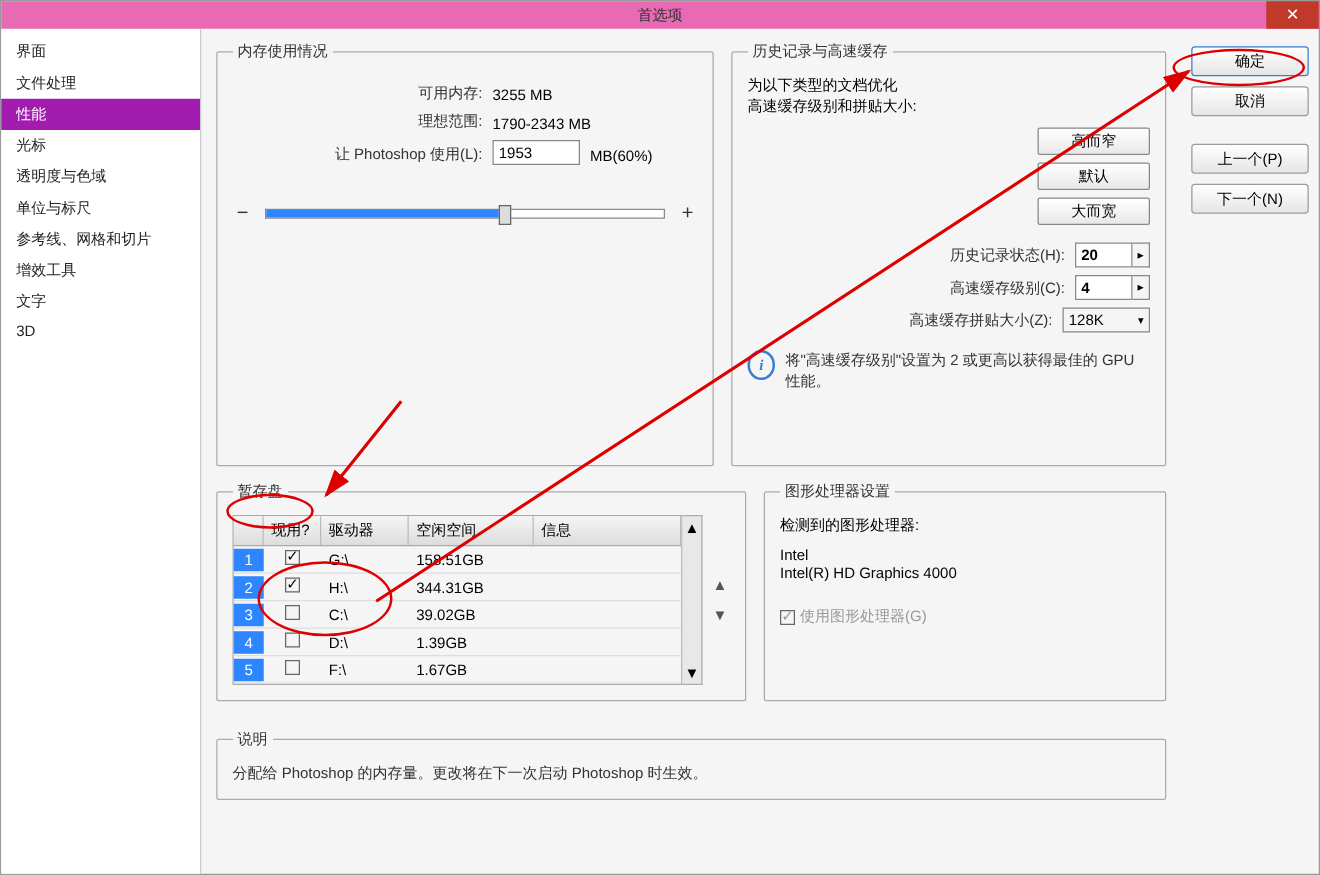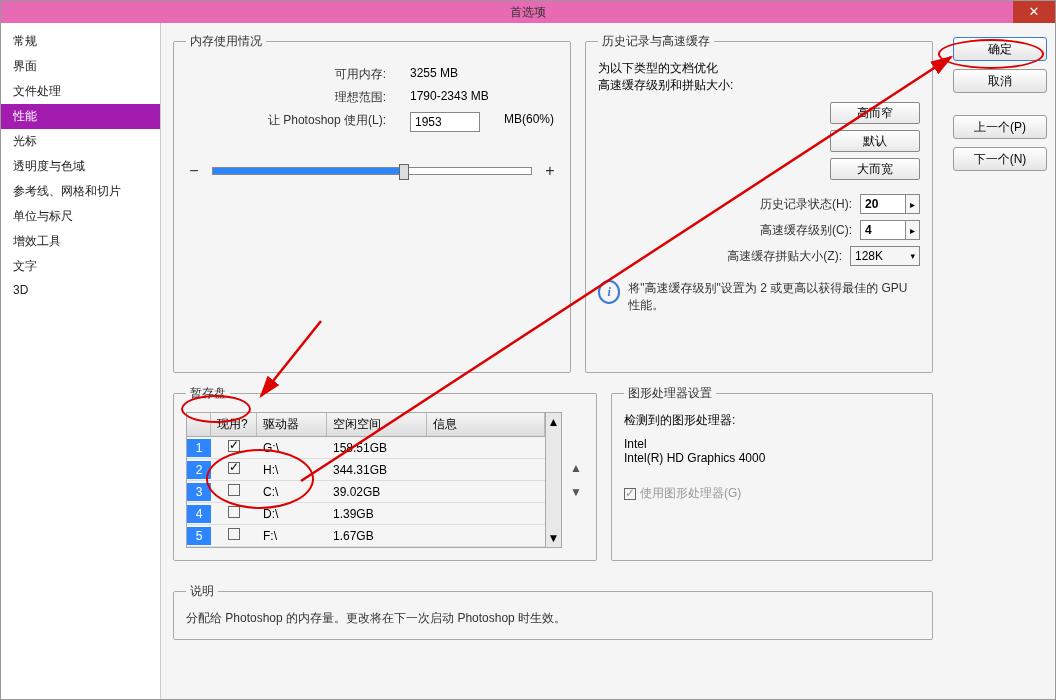--- a/index.html
+++ b/index.html
@@ -20,21 +20,21 @@
 
 .buttons-col { width: 110px; padding: 14px 8px; display: flex; flex-direction: column; gap: 8px; }
 .btn { border: 1px solid #999; background: linear-gradient(#fff,#e5e5e5); height: 24px; border-radius: 3px; display: flex; align-items: center; justify-content: center; cursor: default; }
 .btn.primary { border-color: #3a7bd5; }
 
 fieldset { border: 1px solid #aaa; border-radius: 2px; padding: 10px 12px 12px 12px; margin-bottom: 12px; position: relative; }
 fieldset legend { padding: 0 4px; color: #333; }
 
 .mem-group { position: relative; }
 .mem-lines { margin-left: 80px; }
-.mem-line { display: flex; gap: 24px; margin: 6px 0; align-items: flex-start; }
+.mem-line { display: flex; gap: 8px; margin: 6px 0; align-items: flex-end; }
 .mem-line .k { width: 120px; text-align: right; color: #333;}
 .mem-input { width: 70px; height: 20px; border: 1px solid #888; padding: 0 4px; }
 
 .slider-row { display: flex; align-items: center; gap: 10px; margin-top: 30px; }
 .slider-track { position: relative; width: 320px; height: 8px; border: 1px solid #888; background: #fff; }
 .slider-fill { position: absolute; left: 0; top: 0; bottom: 0; width: 60%; background: #2e86ff; }
 .slider-thumb { position: absolute; left: 60%; top: -4px; width: 10px; height: 16px; background: #ddd; border:1px solid #666; transform: translateX(-50%); }
 .pm { width: 16px; text-align: center; font-size: 16px; color: #333; }
 
 .top-row { display: flex; gap: 14px; }
@@ -89,28 +89,27 @@
 <body>
 
 <div class="dialog">
   <div class="titlebar">
     <span class="title">首选项</span>
     <div class="close">✕</div>
   </div>
 
   <div class="body">
     <div class="sidebar">
-      <div class="item">常规</div>
       <div class="item">界面</div>
       <div class="item">文件处理</div>
       <div class="item selected">性能</div>
       <div class="item">光标</div>
       <div class="item">透明度与色域</div>
+      <div class="item">单位与标尺</div>
       <div class="item">参考线、网格和切片</div>
-      <div class="item">单位与标尺</div>
       <div class="item">增效工具</div>
       <div class="item">文字</div>
       <div class="item">3D</div>
     </div>
 
     <div class="main">
       <div class="top-row">
         <fieldset class="mem-fs mem-group">
           <legend>内存使用情况</legend>
           <div class="mem-lines">

